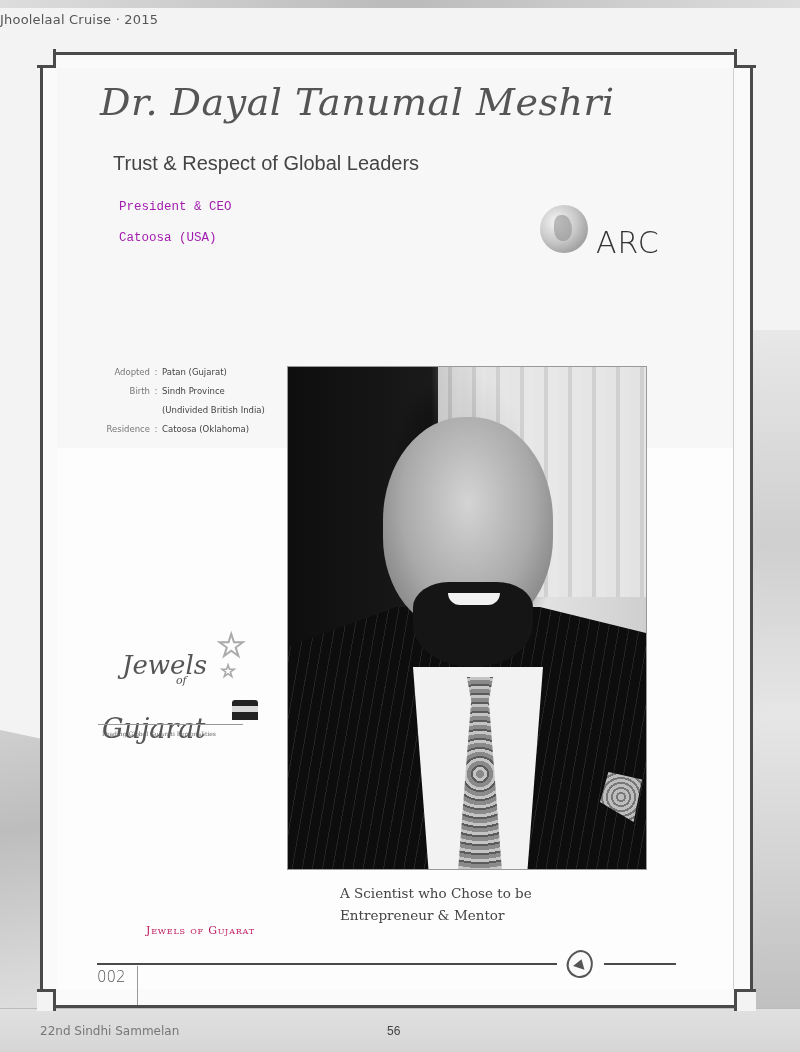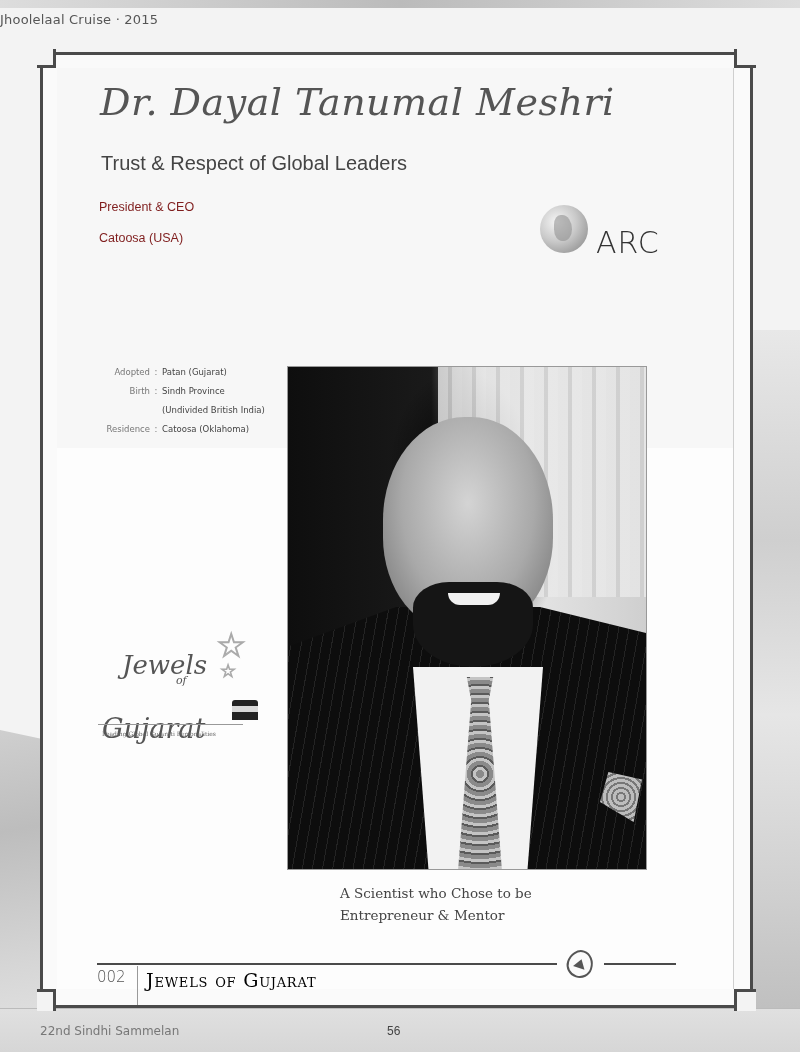--- a/index.html
+++ b/index.html
@@ -58,26 +58,26 @@
   .inner-stripe-right {
     position: absolute; left: 733px; top: 68px; width: 1px; height: 921px; background: #cfcfcf;
   }
 
   .title-name {
     position: absolute; left: 100px; top: 80px;
     font-family: "DejaVu Serif", serif; font-style: italic;
     font-size: 38px; color: #555; letter-spacing: 0.5px;
   }
   .subtitle {
-    position: absolute; left: 101px; top: 152px;
+    position: absolute; left: 113px; top: 152px;
     font-family: "Liberation Sans", sans-serif; font-size: 20px; color: #444; font-weight: 300;
   }
   .role-lines { position: absolute; left: 99px; top: 199px; }
   .role-lines div {
-    font-family: Liberation Sans, sans-serif; font-size: 12.5px; color: #7f1d1d; height: 31px; line-height: 16px;
+    font-family: Liberation Mono, monospace; font-size: 12.5px; color: #a21caf; height: 31px; line-height: 16px; margin-left: 20px;
   }
 
   .arc-logo { position: absolute; left: 538px; top: 203px; width: 150px; height: 60px; }
   .arc-globe {
     position: absolute; left: 2px; top: 2px; width: 48px; height: 48px; border-radius: 50%;
     background: radial-gradient(circle at 35% 35%, #f5f5f5 0%, #c9c9c9 45%, #9a9a9a 80%, #bdbdbd 100%);
   }
   .arc-globe::after {
     content: ""; position: absolute; left: 14px; top: 10px; width: 18px; height: 26px;
     background: #8a8a8a; border-radius: 40% 60% 50% 50%; opacity: 0.55;
@@ -181,22 +181,22 @@
   .footer-emblem::after {
     content: ""; position: absolute; left: 5px; top: 7px; width: 0; height: 0;
     border-left: 6px solid transparent; border-right: 6px solid transparent; border-bottom: 9px solid #555;
   }
   .footer-num {
     position: absolute; left: 97px; top: 968px;
     font-family: "DejaVu Sans", sans-serif; font-size: 15px; color: #555; font-weight: 300;
   }
   .footer-divider { position: absolute; left: 137px; top: 966px; width: 1px; height: 39px; background: #999; }
   .footer-section {
-    position: absolute; left: 146px; top: 969px;
-    font-family: "DejaVu Serif", serif; font-size: 19px; color: #000000; font-variant: small-caps; letter-spacing: 0.8px;
+    position: absolute; left: 146px; top: 924px;
+    font-family: "DejaVu Serif", serif; font-size: 11px; color: #be185d; font-variant: small-caps; letter-spacing: 0.8px;
   }
 
   .bottom-left-text {
     position: absolute; left: 40px; top: 1024px;
     font-family: "DejaVu Sans", sans-serif; font-size: 12px; color: #777;
   }
   .page-number {
     position: absolute; left: 387px; top: 1024px;
     font-family: Liberation Sans, sans-serif; font-size: 12px; color: #444;
   }

